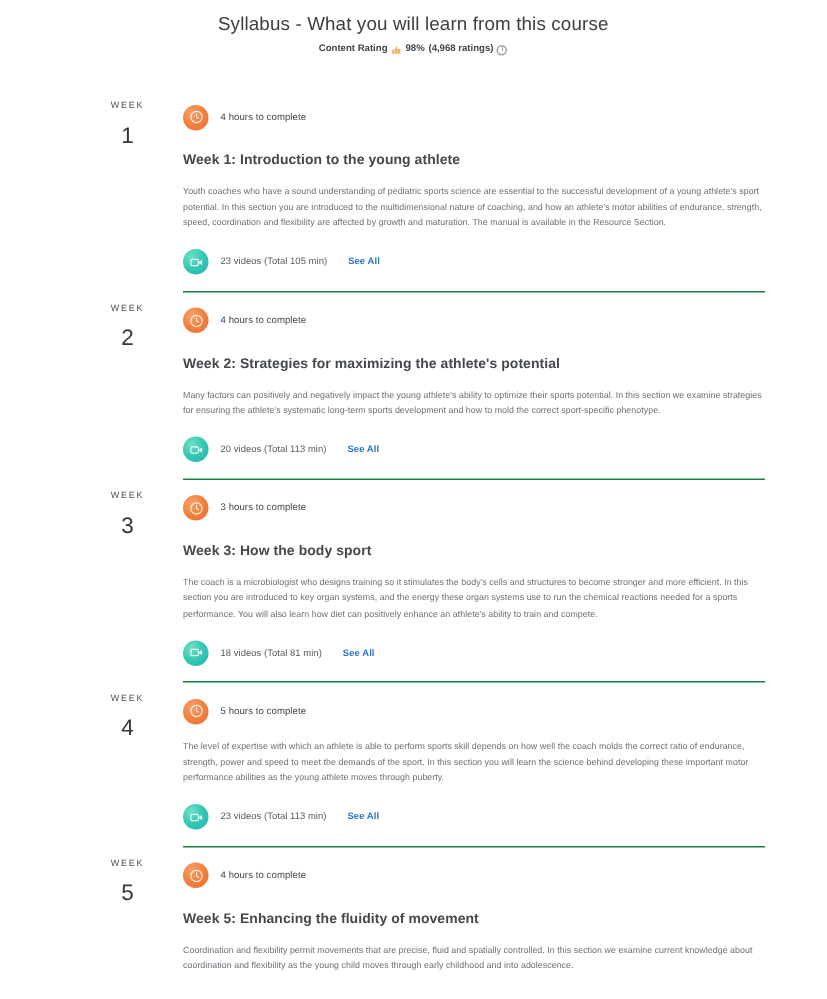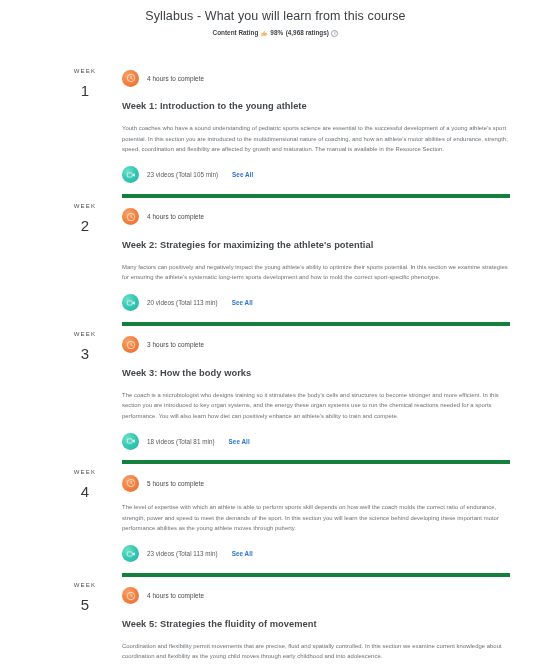--- a/index.html
+++ b/index.html
@@ -104,21 +104,21 @@
     font-size: 15px;
     font-weight: 300;
     color: #33383d;
     line-height: 24px;
     margin-top: 3px;
   }
 
   .week-content {
     flex: 1 1 auto;
     min-width: 0;
-    border-top: 4px solid #15803d;
+    border-top: 1px solid #15803d;
     padding-top: 10px;
     padding-bottom: 10px;
   }
 
   .week-block:first-child .week-content {
     border-top: none;
   }
 
   
   .duration-row {
@@ -299,21 +299,21 @@
       <div class="week-content">
         <div class="duration-row">
           <span class="clock-badge">
             <svg viewBox="0 0 24 24" width="10" height="10" aria-hidden="true">
               <circle cx="12" cy="12" r="9" fill="none" stroke="#ffffff" stroke-width="1.8" opacity="0.85"></circle>
               <path d="M12 7v5l3.2 2" fill="none" stroke="#ffffff" stroke-width="1.8" stroke-linecap="round" opacity="0.85"></path>
             </svg>
           </span>
           <span class="duration-text">3 hours to complete</span>
         </div>
-        <div class="week-title">Week 3: How the body works</div>
+        <div class="week-title">Week 3: How the body sport</div>
         <div class="week-desc">The coach is a microbiologist who designs training so it stimulates the body's cells and structures to become stronger and more efficient. In this section you are introduced to key organ systems, and the energy these organ systems use to run the chemical reactions needed for a sports performance. You will also learn how diet can positively enhance an athlete's ability to train and compete.</div>
         <div class="videos-row">
           <span class="video-badge">
             <svg viewBox="0 0 24 24" width="10" height="10" aria-hidden="true">
               <rect x="3" y="7" width="12" height="10" rx="2" fill="none" stroke="#ffffff" stroke-width="1.8" opacity="0.9"></rect>
               <path d="M16 11l5-3v8l-5-3z" fill="#ffffff" opacity="0.9"></path>
             </svg>
           </span>
           <span class="videos-text">18 videos (Total 81 min)</span>
           <span class="see-all">See All</span>
@@ -358,20 +358,20 @@
       <div class="week-content">
         <div class="duration-row">
           <span class="clock-badge">
             <svg viewBox="0 0 24 24" width="10" height="10" aria-hidden="true">
               <circle cx="12" cy="12" r="9" fill="none" stroke="#ffffff" stroke-width="1.8" opacity="0.85"></circle>
               <path d="M12 7v5l3.2 2" fill="none" stroke="#ffffff" stroke-width="1.8" stroke-linecap="round" opacity="0.85"></path>
             </svg>
           </span>
           <span class="duration-text">4 hours to complete</span>
         </div>
-        <div class="week-title">Week 5: Strategies the fluidity of movement</div>
+        <div class="week-title">Week 5: Enhancing the fluidity of movement</div>
         <div class="week-desc">Coordination and flexibility permit movements that are precise, fluid and spatially controlled. In this section we examine current knowledge about coordination and flexibility as the young child moves through early childhood and into adolescence.</div>
 
       </div>
     </div>
 
   </div>
 </div>
 
 </body></html>

